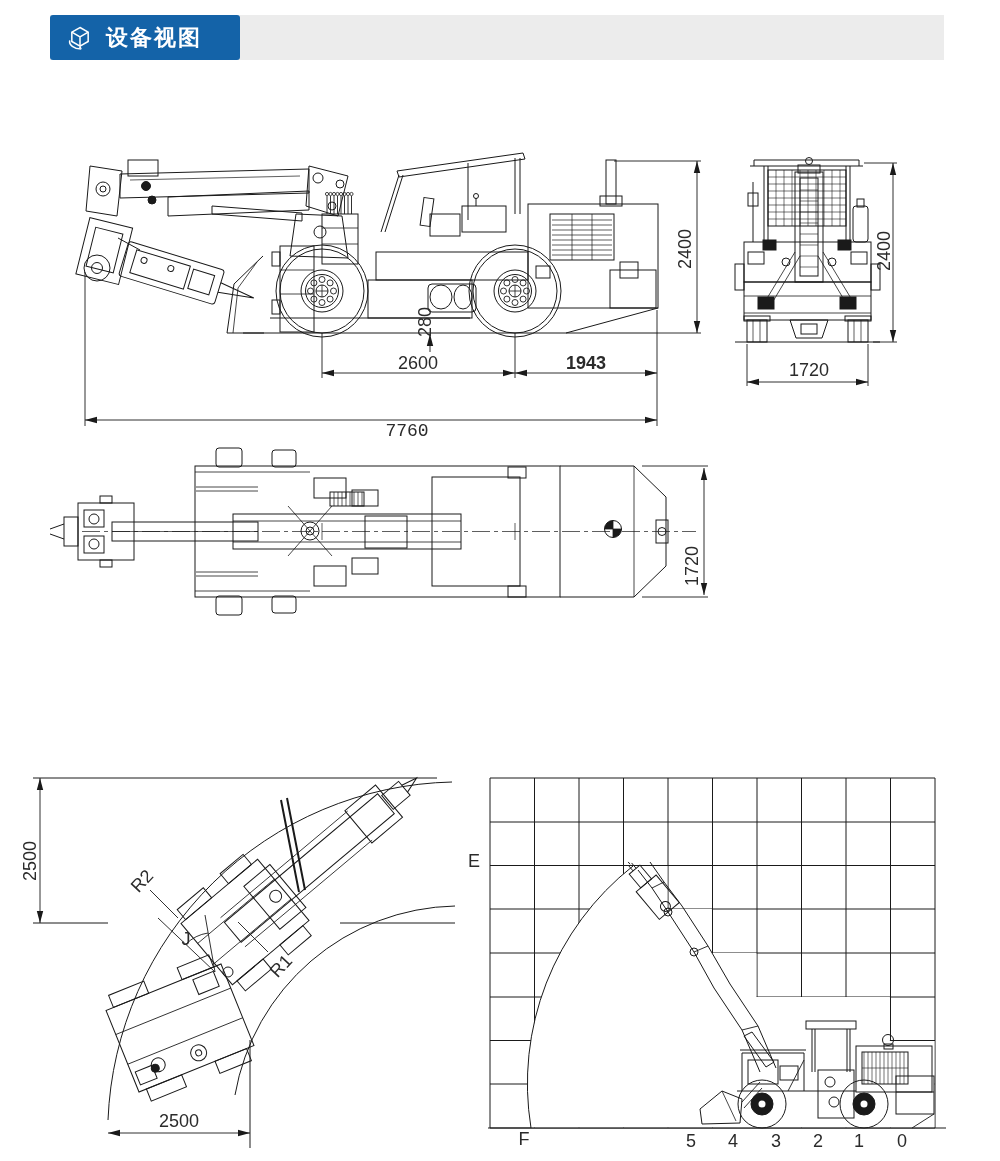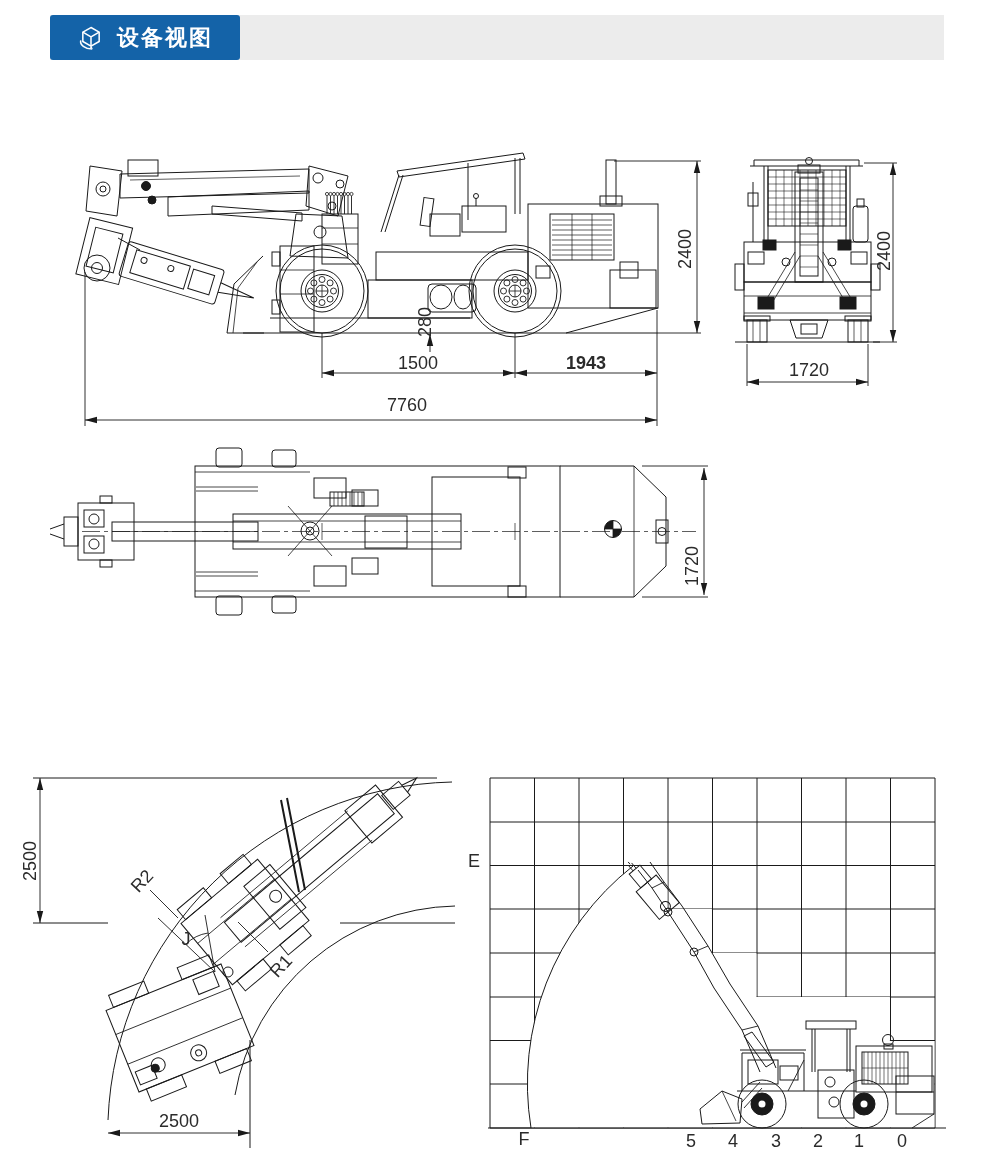--- a/index.html
+++ b/index.html
@@ -1,26 +1,26 @@
 <!DOCTYPE html>
 <html><head>
 <meta charset="utf-8">
 <style>
   html,body{margin:0;padding:0;background:#fff;}
   .page{position:relative;width:1000px;height:1161px;background:#fff;overflow:hidden;
         font-family:"Liberation Sans",sans-serif;}
   .header-bar{position:absolute;left:50px;top:15px;width:894px;height:45px;background:#ececec;}
   .header-badge{position:absolute;left:0;top:0;width:190px;height:45px;background:#1463a8;
-        border-radius:3px;display:flex;align-items:center;padding-left:27px;box-sizing:border-box;gap:12px;}
+        border-radius:3px;display:flex;align-items:center;padding-left:16px;box-sizing:border-box;gap:12px;}
   .header-badge span{color:#fff;font-size:22px;font-weight:bold;letter-spacing:2px;}
   svg.art{position:absolute;left:0;top:0;}
   .dim{position:absolute;font-size:18px;color:#2b2b2b;text-align:center;line-height:20px;white-space:nowrap;}
   .rot{transform:rotate(-90deg);}
   .rot45{transform:rotate(-47deg);}
-  #d7760{left:377px;top:395px;width:60px;height:20px;}
+  #d7760{left:377px;top:421px;width:60px;height:20px;font-family:Liberation Mono, monospace;}
   #d2600{left:388px;top:353px;width:60px;height:20px;}
   #d1943{left:556px;top:353px;width:60px;height:20px;font-weight:bold;}
   #d280{left:395px;top:312px;width:60px;height:20px;}
   #d2400s{left:655px;top:239px;width:60px;height:20px;}
   #d2400r{left:854px;top:241px;width:60px;height:20px;}
   #d1720r{left:779px;top:360px;width:60px;height:20px;}
   #d1720t{left:662px;top:556px;width:60px;height:20px;}
   #d2500v{left:0px;top:851px;width:60px;height:20px;}
   #d2500h{left:149px;top:1111px;width:60px;height:20px;}
   #dR2{left:126px;top:871px;width:32px;height:20px;}
@@ -384,21 +384,21 @@
       <g transform="translate(650,888) rotate(-40)">
         <rect x="-13" y="-6" width="26" height="36"></rect>
         <rect x="-7" y="-24" width="14" height="18"></rect>
         <path d="M-2,-24 V-31 M2,-24 V-31 M0,-31 V-34" stroke-width="0.9"></path>
         <circle cx="0" cy="24" r="5"></circle>
       </g>
     </g>
   </svg>
 
   <div class="dim" id="d7760">7760</div>
-  <div class="dim" id="d2600">1500</div>
+  <div class="dim" id="d2600">2600</div>
   <div class="dim" id="d1943">1943</div>
   <div class="dim rot" id="d280">280</div>
   <div class="dim rot" id="d2400s">2400</div>
   <div class="dim rot" id="d2400r">2400</div>
   <div class="dim" id="d1720r">1720</div>
   <div class="dim rot" id="d1720t">1720</div>
   <div class="dim rot" id="d2500v">2500</div>
   <div class="dim" id="d2500h">2500</div>
   <div class="dim rot45" id="dR2">R2</div>
   <div class="dim rot45" id="dR1">R1</div>

